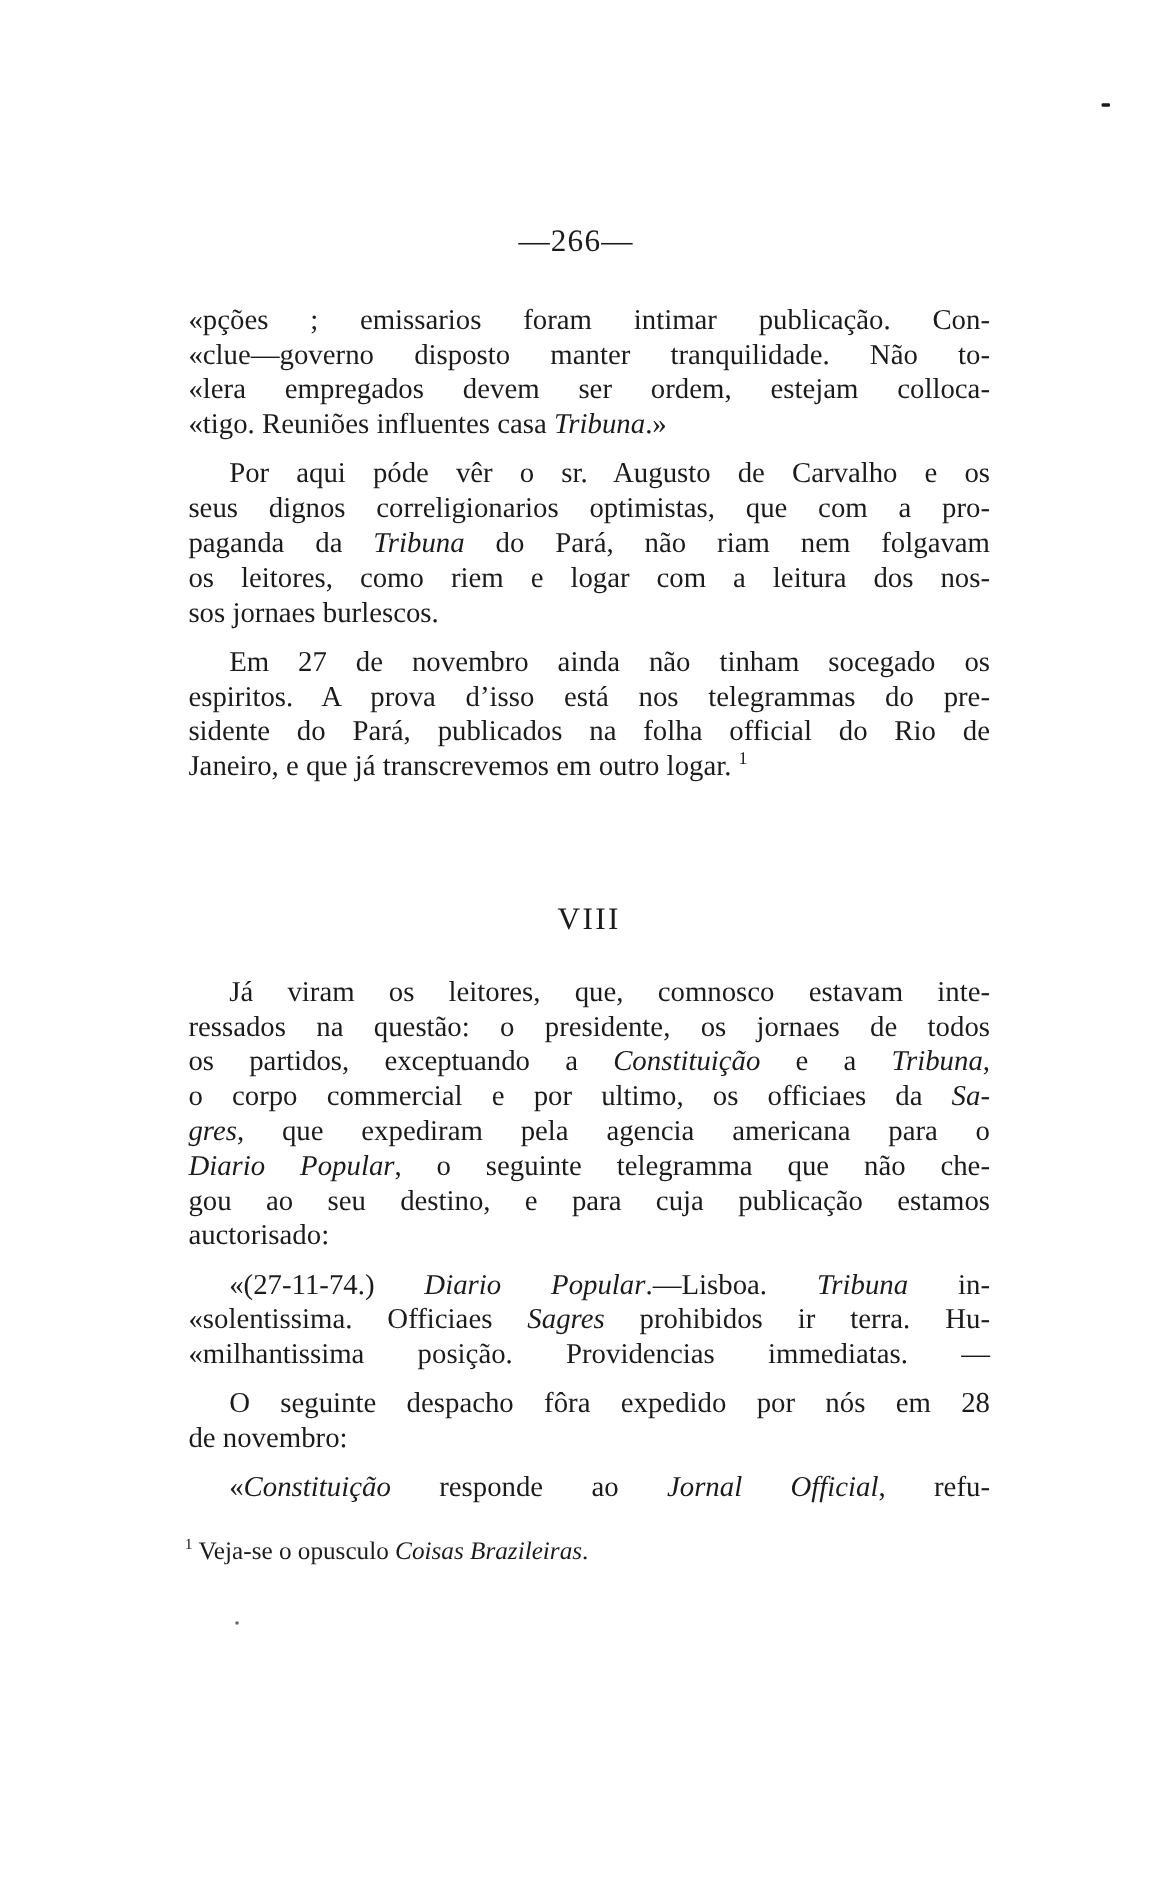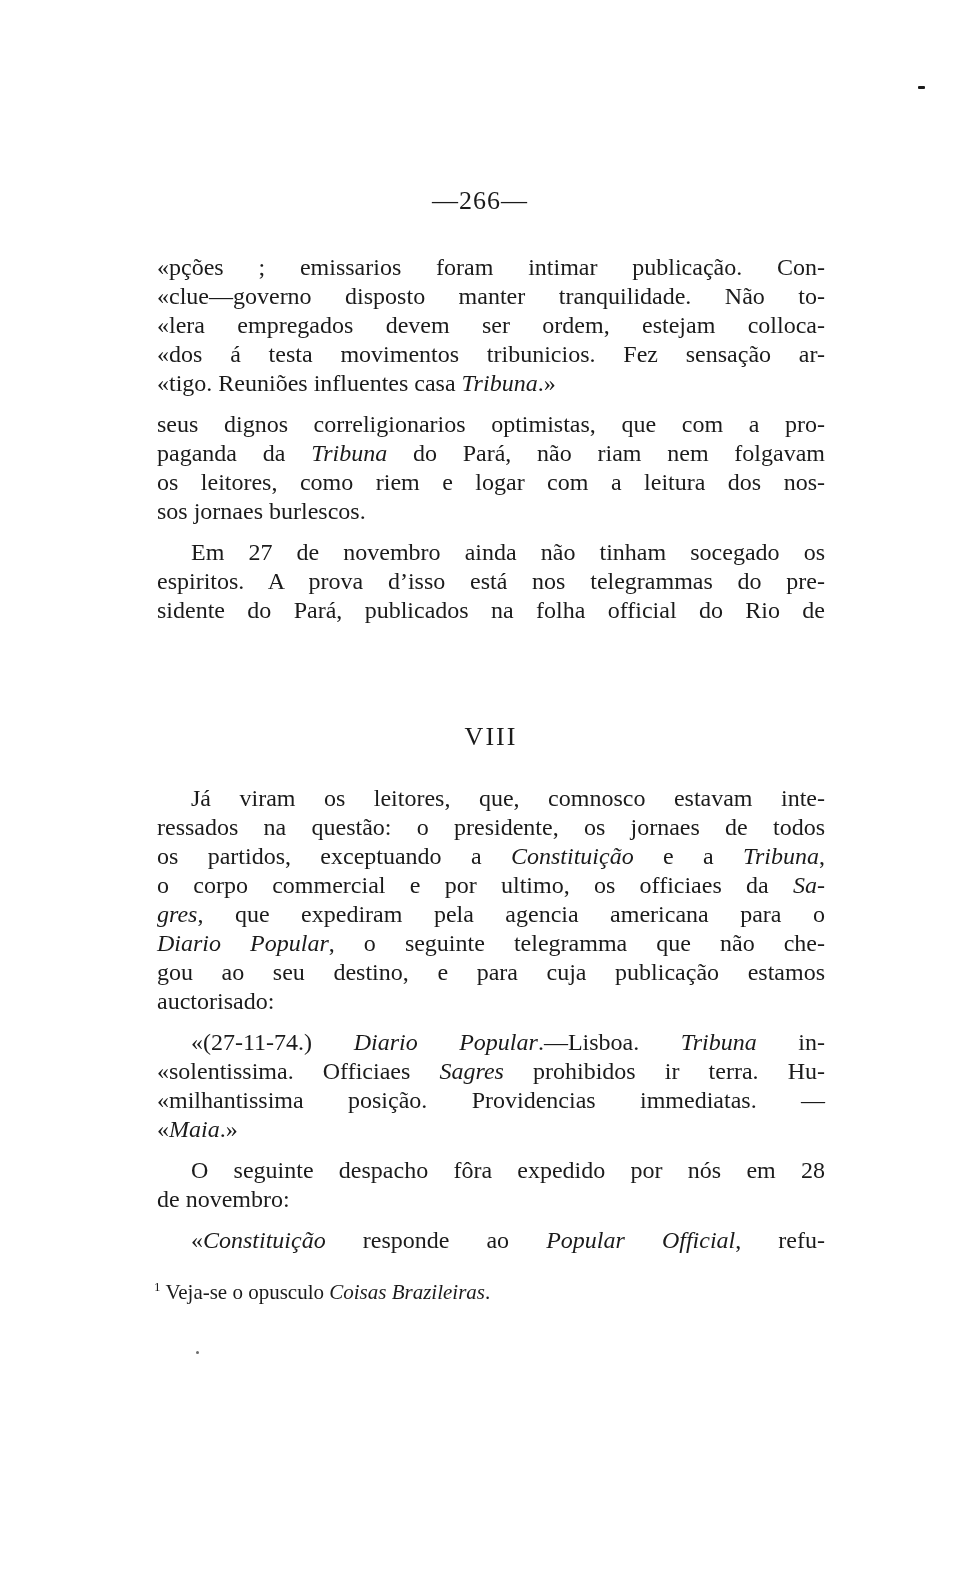--- a/index.html
+++ b/index.html
@@ -88,59 +88,59 @@
   <div class="page-number">—266—</div>
 
   <div class="speck-top-right"></div>
 
   <section class="body-text">
     <div class="block-1">
         <div class="paragraph">
           <div class="line">«pções ; emissarios foram intimar publicação. Con-</div>
           <div class="line">«clue—governo disposto manter tranquilidade. Não to-</div>
           <div class="line">«lera empregados devem ser ordem, estejam colloca-</div>
-          <div class="line">«dos á testa movimentos tribunicios. Fez sensação ar-</div>
           <div class="line end">«tigo. Reuniões influentes casa <span class="it">Tribuna</span>.»</div>
         </div>
         <div class="paragraph">
+          <div class="line indent">Por aqui póde vêr o sr. Augusto de Carvalho e os</div>
           <div class="line">seus dignos correligionarios optimistas, que com a pro-</div>
           <div class="line">paganda da <span class="it">Tribuna</span> do Pará, não riam nem folgavam</div>
           <div class="line">os leitores, como riem e logar com a leitura dos nos-</div>
           <div class="line end">sos jornaes burlescos.</div>
         </div>
         <div class="paragraph">
           <div class="line indent">Em 27 de novembro ainda não tinham socegado os</div>
           <div class="line">espiritos. A prova d’isso está nos telegrammas do pre-</div>
           <div class="line">sidente do Pará, publicados na folha official do Rio de</div>
+          <div class="line end">Janeiro, e que já transcrevemos em outro logar. <sup class="sup">1</sup></div>
         </div>
       </div>
     <h2 class="section-heading">VIII</h2>
     <div class="block-2">
         <div class="paragraph">
           <div class="line indent">Já viram os leitores, que, comnosco estavam inte-</div>
           <div class="line">ressados na questão: o presidente, os jornaes de todos</div>
           <div class="line">os partidos, exceptuando a <span class="it">Constituição</span> e a <span class="it">Tribuna</span>,</div>
           <div class="line">o corpo commercial e por ultimo, os officiaes da <span class="it">Sa-</span></div>
           <div class="line"><span class="it">gres</span>, que expediram pela agencia americana para o</div>
           <div class="line"><span class="it">Diario Popular</span>, o seguinte telegramma que não che-</div>
           <div class="line">gou ao seu destino, e para cuja publicação estamos</div>
           <div class="line end">auctorisado:</div>
         </div>
         <div class="paragraph">
           <div class="line indent">«(27-11-74.) <span class="it">Diario Popular</span>.—Lisboa. <span class="it">Tribuna</span> in-</div>
           <div class="line">«solentissima. Officiaes <span class="it">Sagres</span> prohibidos ir terra. Hu-</div>
           <div class="line">«milhantissima posição. Providencias immediatas. —</div>
-          <div class="line end">«<span class="it">Maia</span>.»</div>
         </div>
         <div class="paragraph">
           <div class="line indent">O seguinte despacho fôra expedido por nós em 28</div>
           <div class="line end">de novembro:</div>
         </div>
         <div class="paragraph">
-          <div class="line indent">«<span class="it">Constituição</span> responde ao <span class="it">Popular Official</span>, refu-</div>
+          <div class="line indent">«<span class="it">Constituição</span> responde ao <span class="it">Jornal Official</span>, refu-</div>
         </div>
       </div>
   </section>
 
   <div class="footnote">
     <span><sup class="sup">1</sup> Veja-se o opusculo <span class="it">Coisas Brazileiras</span>.</span>
   </div>
 
   <div class="speck-bottom-left"></div>
 

